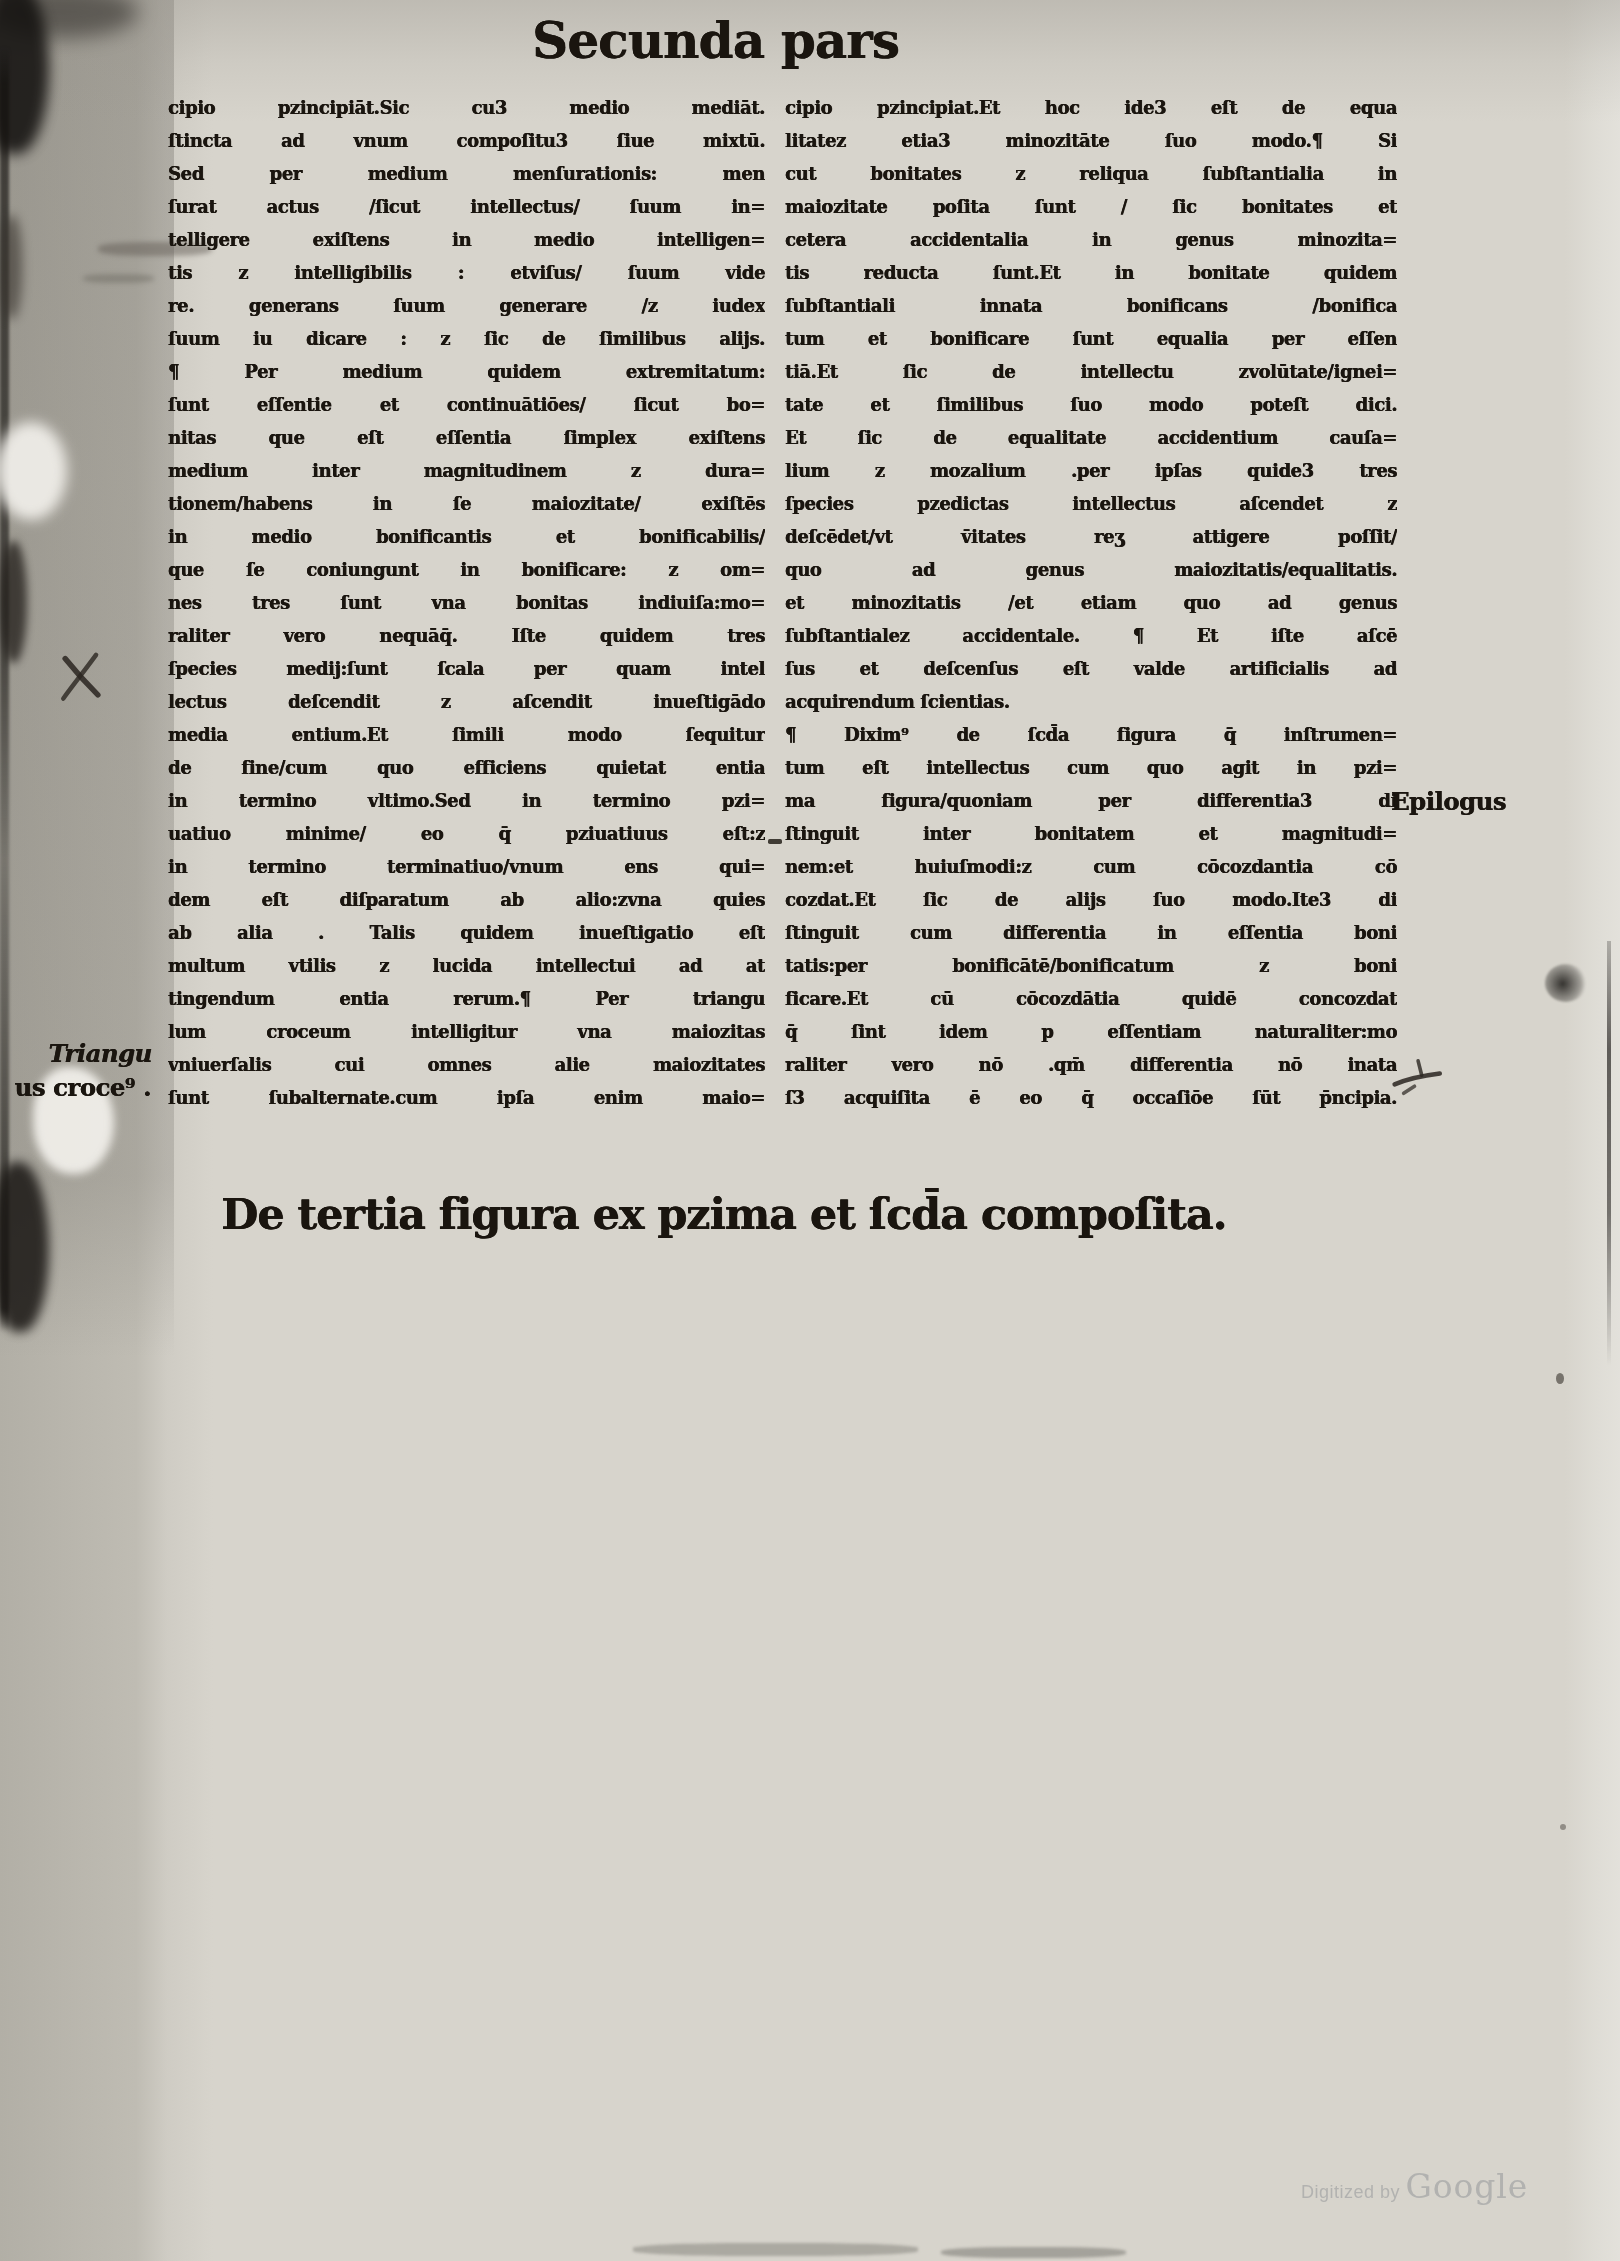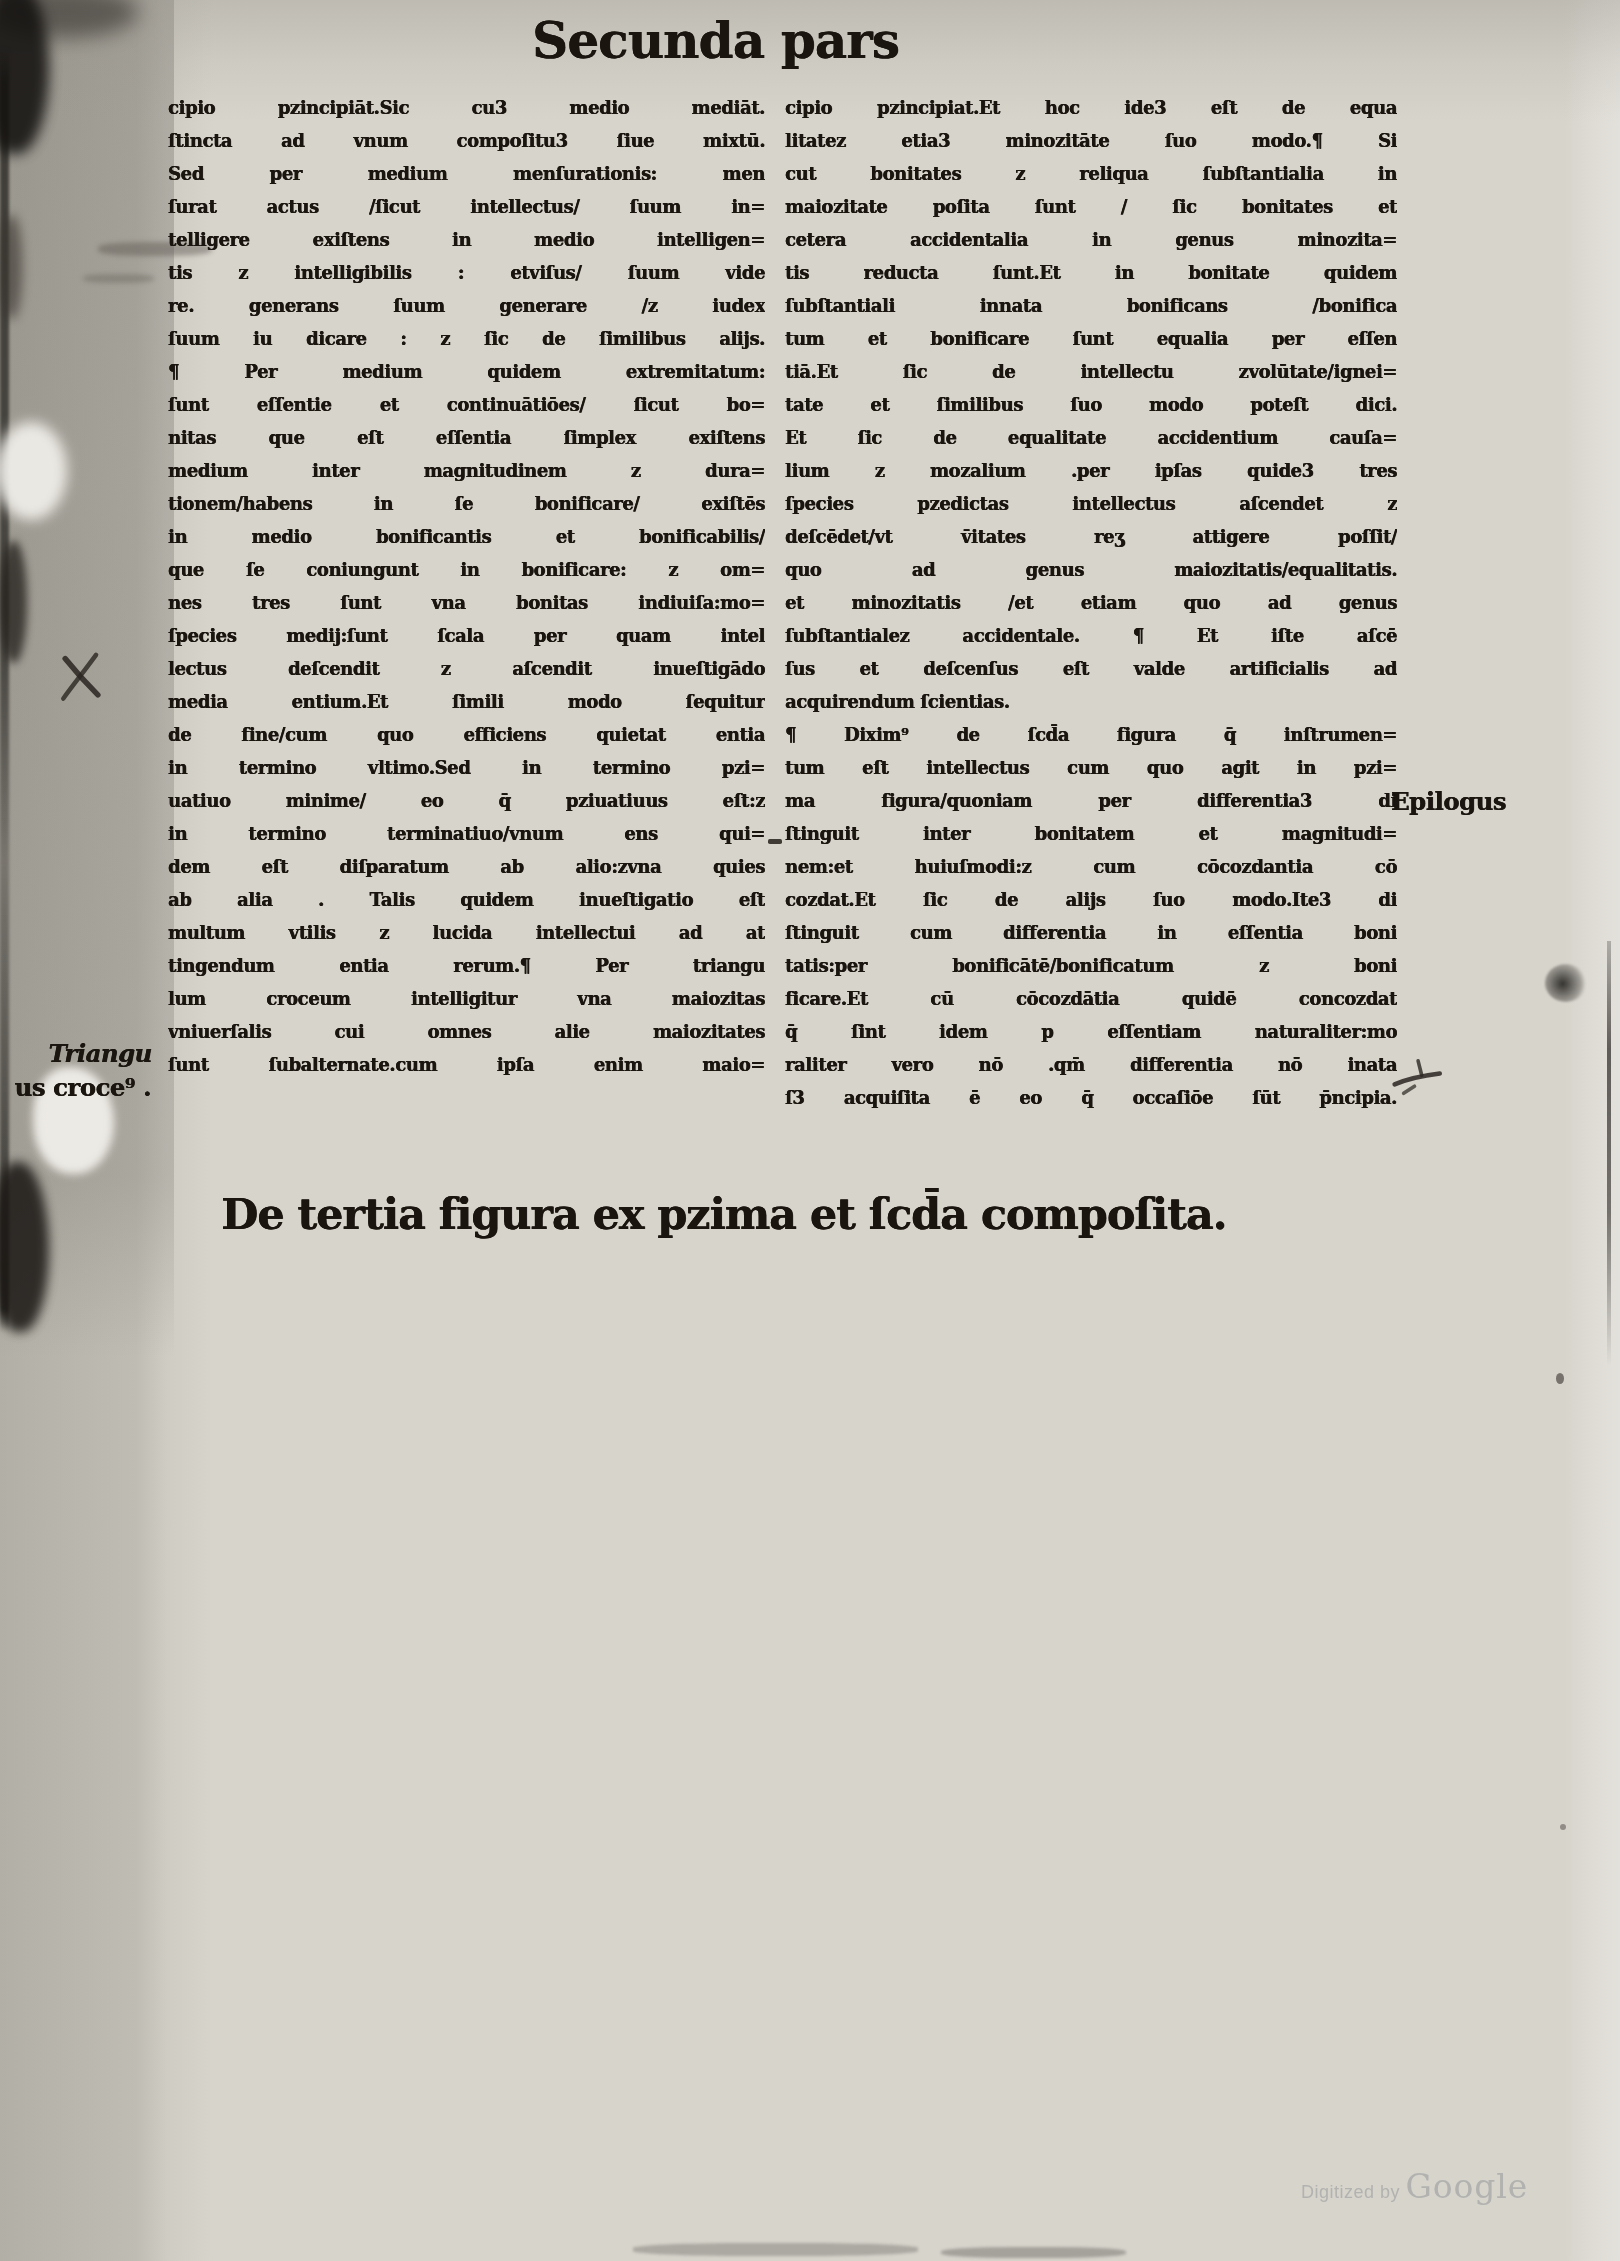--- a/index.html
+++ b/index.html
@@ -94,24 +94,25 @@
       <div class="tline">Sed per medium menſurationis: men</div>
       <div class="tline">ſurat actus /ſicut intellectus/ ſuum in=</div>
       <div class="tline">telligere exiſtens in medio intelligen=</div>
       <div class="tline">tis z intelligibilis : etviſus/ ſuum vide</div>
       <div class="tline">re. generans ſuum generare /z iudex</div>
       <div class="tline">ſuum iu dicare : z ſic de ſimilibus alijs.</div>
       <div class="tline">¶ Per medium quidem extremitatum:</div>
       <div class="tline">ſunt eſſentie et continuātiōes/ ſicut bo=</div>
       <div class="tline">nitas que eſt eſſentia ſimplex exiſtens</div>
       <div class="tline">medium inter magnitudinem z dura=</div>
-      <div class="tline">tionem/habens in ſe bonificare/ exiſtēs</div>
+      <div class="tline">tionem/habens in ſe maiozitate/ exiſtēs</div>
       <div class="tline">in medio bonificantis et bonificabilis/</div>
       <div class="tline">que ſe coniungunt in bonificare: z om=</div>
       <div class="tline">nes tres ſunt vna bonitas indiuiſa:mo=</div>
+      <div class="tline">raliter vero nequāq̄. Iſte quidem tres</div>
       <div class="tline">ſpecies medij:ſunt ſcala per quam intel</div>
       <div class="tline">lectus deſcendit z aſcendit inueſtigādo</div>
       <div class="tline">media entium.Et ſimili modo ſequitur</div>
       <div class="tline">de fine/cum quo efficiens quietat entia</div>
       <div class="tline">in termino vltimo.Sed in termino pzi=</div>
       <div class="tline">uatiuo minime/ eo q̄ pziuatiuus eſt:z</div>
       <div class="tline">in termino terminatiuo/vnum ens qui=</div>
       <div class="tline">dem eſt diſparatum ab alio:zvna quies</div>
       <div class="tline">ab alia . Talis quidem inueſtigatio eſt</div>
       <div class="tline">multum vtilis z lucida intellectui ad at</div>

